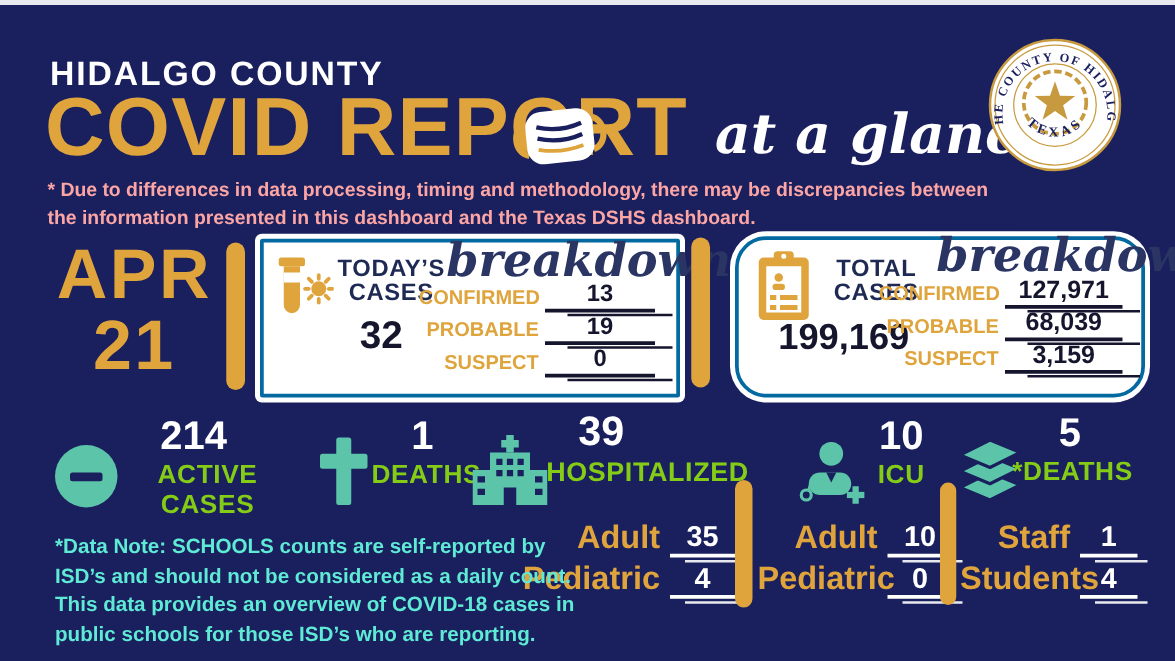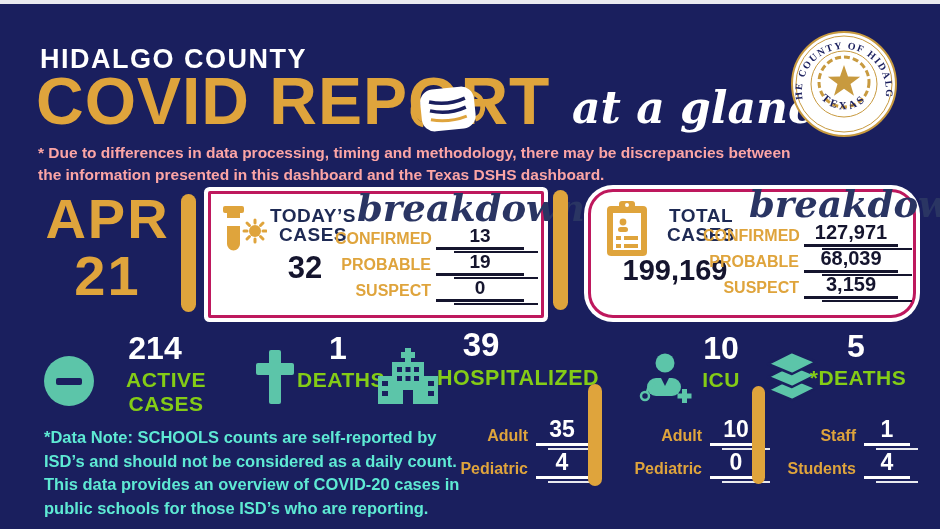--- a/index.html
+++ b/index.html
@@ -17,37 +17,37 @@
   .glance{left:572px;top:82px;font-family:"DejaVu Serif",serif;font-style:italic;font-weight:bold;
           font-size:44px;color:#fff;}
   .disclaimer{left:38px;top:142px;font-size:15.5px;font-weight:bold;color:#fca5a5;line-height:22px;}
 
   
   .datebox{left:30px;top:190px;width:155px;text-align:center;color:#dfa43c;
            font-weight:bold;font-size:56px;line-height:57px;letter-spacing:2px;}
   .gbar{background:#dfa43c;border-radius:10px;}
 
   
-  .whitebox{background:#fff;border:3px solid #be185d;box-shadow:0 0 0 4px #fff;border-radius:2px;}
+  .whitebox{background:#fff;border:3px solid #0369a1;box-shadow:0 0 0 4px #fff;border-radius:2px;}
   .box-label{color:#1e2a54;font-weight:bold;font-size:19px;line-height:19px;text-align:center;letter-spacing:.5px;}
   .box-big{color:#15152e;font-weight:bold;text-align:center;}
   .script{font-family:"DejaVu Serif",serif;font-style:italic;font-weight:bold;color:#2a3563;font-size:37px;}
   .bk-rows{position:absolute;}
   .bk-row{display:flex;justify-content:flex-start;align-items:flex-end;height:25px;margin-bottom:1px;}
   .bk-label{color:#dfa43c;font-weight:bold;font-size:16px;text-align:right;width:96px;padding-bottom:2px;}
   .bk-value{color:#15152e;font-weight:bold;font-size:19px;text-align:center;width:88px;margin-left:5px;
             border-bottom:3px solid #15152e;position:relative;}
   .bk-value::after{content:"";position:absolute;left:18px;right:-14px;bottom:-6px;height:2px;background:#15152e;}
 
   
   .stat-num{color:#fff;font-weight:bold;font-size:32px;text-align:center;}
   .stat-label{color:#84cc16;font-weight:bold;font-size:21px;text-align:center;letter-spacing:.5px;}
   .substat-rows{position:absolute;}
   .substat-row{display:flex;align-items:flex-end;height:26px;margin-bottom:7px;}
-  .substat-label{color:#dfa43c;font-weight:bold;font-size:16px;text-align:right;padding-bottom:1px;}
+  .substat-label{color:#dfa43c;font-weight:bold;font-size:26px;text-align:right;padding-bottom:1px;}
   .substat-value{color:#fff;font-weight:bold;font-size:23px;text-align:center;width:52px;margin-left:8px;
                  border-bottom:3px solid #fff;position:relative;}
   .substat-value::after{content:"";position:absolute;left:12px;right:-8px;bottom:-7px;height:2px;background:rgba(255,255,255,.9);}
 
   .datanote{left:44px;top:426px;font-size:16.5px;font-weight:bold;color:#5eead4;line-height:23.5px;}
 
   
   .circle-minus{width:50px;height:50px;border-radius:50%;background:#5cc5a9;position:relative;}
   .circle-minus i{position:absolute;left:12px;top:22px;width:26px;height:7px;background:#1a1f5e;border-radius:2px;display:block;}
   .cross-v{position:absolute;left:15px;top:0;width:12px;height:54px;background:#5cc5a9;border-radius:2px;}
@@ -273,17 +273,17 @@
     </div>
     <div class="substat-row">
       <span class="substat-label" style="width:88px;">Students</span>
       <span class="substat-value" style="width:46px;">4</span>
     </div>
   </div>
 
   <div class="abs datanote">
     <div>*Data Note: SCHOOLS counts are self-reported by</div>
     <div>ISD’s and should not be considered as a daily count.</div>
-    <div>This data provides an overview of COVID-20 cases in</div>
+    <div>This data provides an overview of COVID-18 cases in</div>
     <div>public schools for those ISD’s who are reporting.</div>
   </div>
 
 </div>
 
 </body></html>

